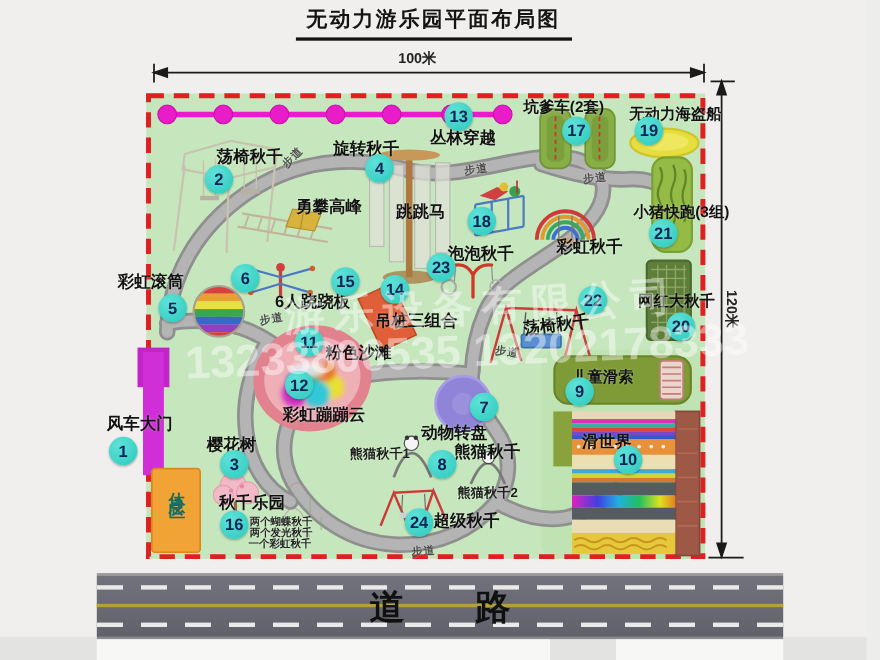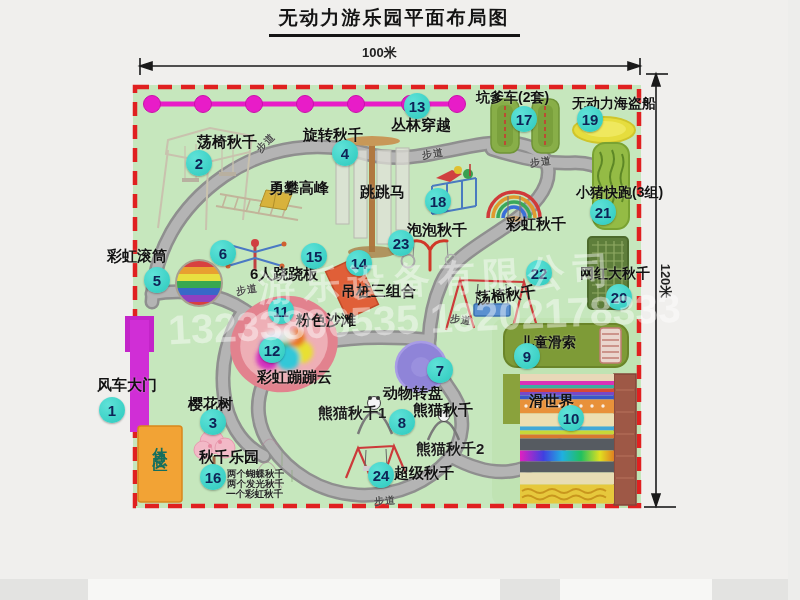--- a/index.html
+++ b/index.html
@@ -6,21 +6,21 @@
   #canvas{position:relative;width:788px;height:600px;background:#f0efed;overflow:hidden;
           font-family:"Liberation Sans","DejaVu Sans",sans-serif;}
   .abs{position:absolute;}
   .title-wrap{position:absolute;top:5px;left:0;right:0;text-align:center;z-index:4;}
   .title{display:inline-block;font-size:19px;font-weight:bold;color:#141414;
          border-bottom:3px solid #141414;padding:0 10px 3px;letter-spacing:2px;}
   .dim-label{position:absolute;font-size:13px;font-weight:bold;color:#222;z-index:4;white-space:nowrap;}
   .lbl{position:absolute;font-weight:bold;font-size:15px;color:#121212;white-space:nowrap;z-index:3;
        text-shadow:0 0 2px rgba(255,255,255,.45);}
   .md{font-size:14px;}
-  .sm{font-size:15px;font-weight:bold;color:#1c1c1c;}
+  .sm{font-size:12px;font-weight:bold;color:#1c1c1c;}
   .xs{font-size:9.5px;font-weight:bold;color:#262626;}
   .pd{font-size:10px;color:#4c4c4c;letter-spacing:1px;}
   .badge{position:absolute;width:26px;height:26px;border-radius:50%;z-index:3;
          background:radial-gradient(circle at 35% 30%,#5fe2d8,#2cc9bd);
          color:#0e2356;font-weight:bold;font-size:15px;display:flex;align-items:center;
          justify-content:center;box-shadow:0 1px 2px rgba(0,0,0,.3);}
   .rest-text{position:absolute;writing-mode:vertical-rl;font-size:15px;font-weight:bold;
              color:#156e5e;letter-spacing:5px;z-index:3;}
   .wm{position:absolute;font-weight:bold;color:rgba(255,255,255,.44);z-index:5;white-space:nowrap;pointer-events:none;}
   .road{position:absolute;left:88px;top:521px;width:624px;height:56px;z-index:2;
@@ -382,17 +382,23 @@
   <div class="badge" style="left:577px;top:106px;">19</div>
   <div class="badge" style="left:606px;top:284px;">20</div>
   <div class="badge" style="left:590px;top:199px;">21</div>
   <div class="badge" style="left:526px;top:260px;">22</div>
   <div class="badge" style="left:388px;top:230px;">23</div>
   <div class="badge" style="left:368px;top:462px;">24</div>
 
   <div class="wm" style="left:258px;top:254px;font-size:37px;letter-spacing:8px;transform:rotate(-3deg);">游乐设备有限公司</div>
   <div class="wm" style="left:168px;top:296px;font-size:41px;transform:rotate(-2.5deg);">13233806535 13202178333</div>
 
+  <div class="road">
+    <div class="lane" style="top:9px;"></div>
+    <div class="centerline"></div>
+    <div class="lane" style="bottom:9px;"></div>
+    <div class="road-label">道路</div>
+  </div>
   <div class="substrip"></div>
   <div class="wblock" style="left:88px;width:412px;"></div>
   <div class="wblock" style="left:560px;width:152px;"></div>
 
 </div>
 
 </body></html>

